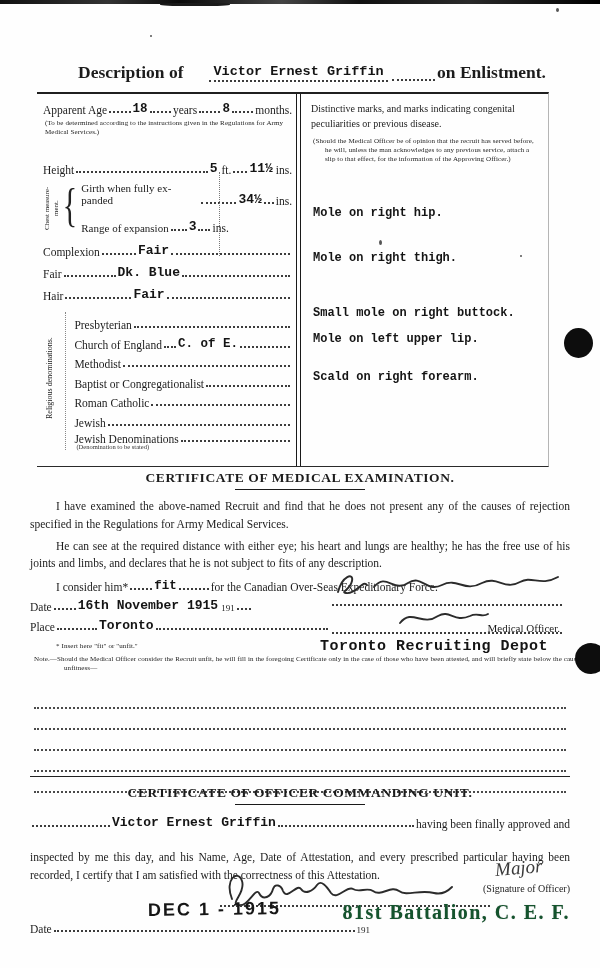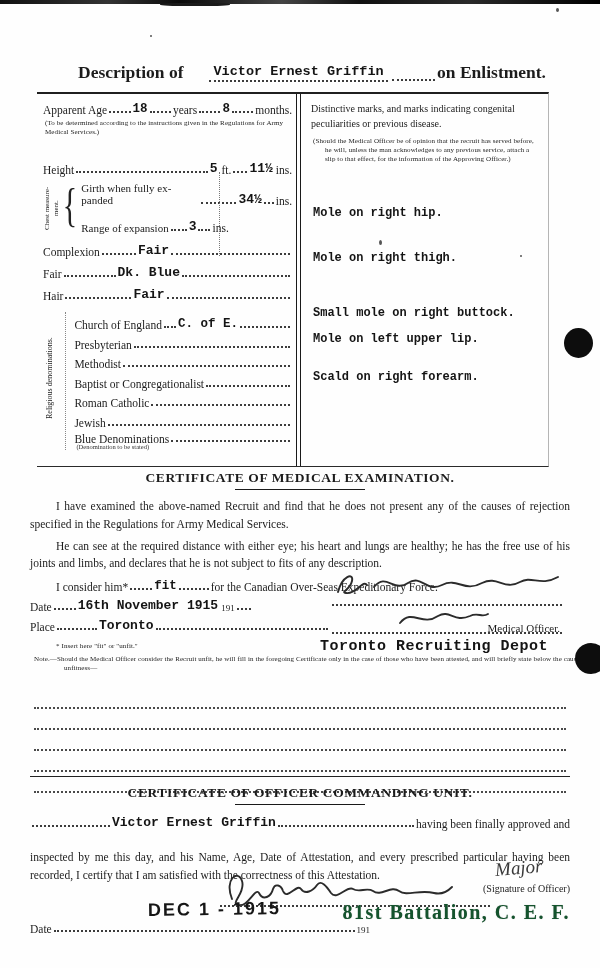--- a/index.html
+++ b/index.html
@@ -174,47 +174,47 @@
         <span class="lbl">Hair</span>
         <span class="dots fixed" style="width:66px;"></span>
         <span class="typed" style="font-size:13px;">Fair</span>
         <span class="dots"></span>
       </div>
 
       <div id="rel-group">
         <span id="rel-vlabel" class="vlabel">Religious denominations.</span>
         <div id="rel-rows">
           <div class="lrow">
+            <span class="lbl">Presbyterian</span>
+            <span class="dots"></span>
+          </div>
+          <div class="lrow">
             <span class="lbl">Church of England</span>
             <span class="dots fixed" style="width:12px;"></span>
             <span class="typed" style="font-size:12.5px;">C. of E.</span>
             <span class="dots"></span>
           </div>
           <div class="lrow">
-            <span class="lbl">Presbyterian</span>
-            <span class="dots"></span>
-          </div>
-          <div class="lrow">
             <span class="lbl">Methodist</span>
             <span class="dots"></span>
           </div>
           <div class="lrow">
             <span class="lbl">Baptist or Congregationalist</span>
             <span class="dots"></span>
           </div>
           <div class="lrow">
             <span class="lbl">Roman Catholic</span>
             <span class="dots"></span>
           </div>
           <div class="lrow">
             <span class="lbl">Jewish</span>
             <span class="dots"></span>
           </div>
           <div class="lrow" style="height:16px;">
-            <span class="lbl">Blue Denominations</span>
+            <span class="lbl">Jewish Denominations</span>
             <span class="dots"></span>
           </div>
           <div id="rel-note">(Denomination to be stated)</div>
         </div>
       </div>
     </div>
 
     <div id="col-divider"></div>
 
     <div id="desc-right">

